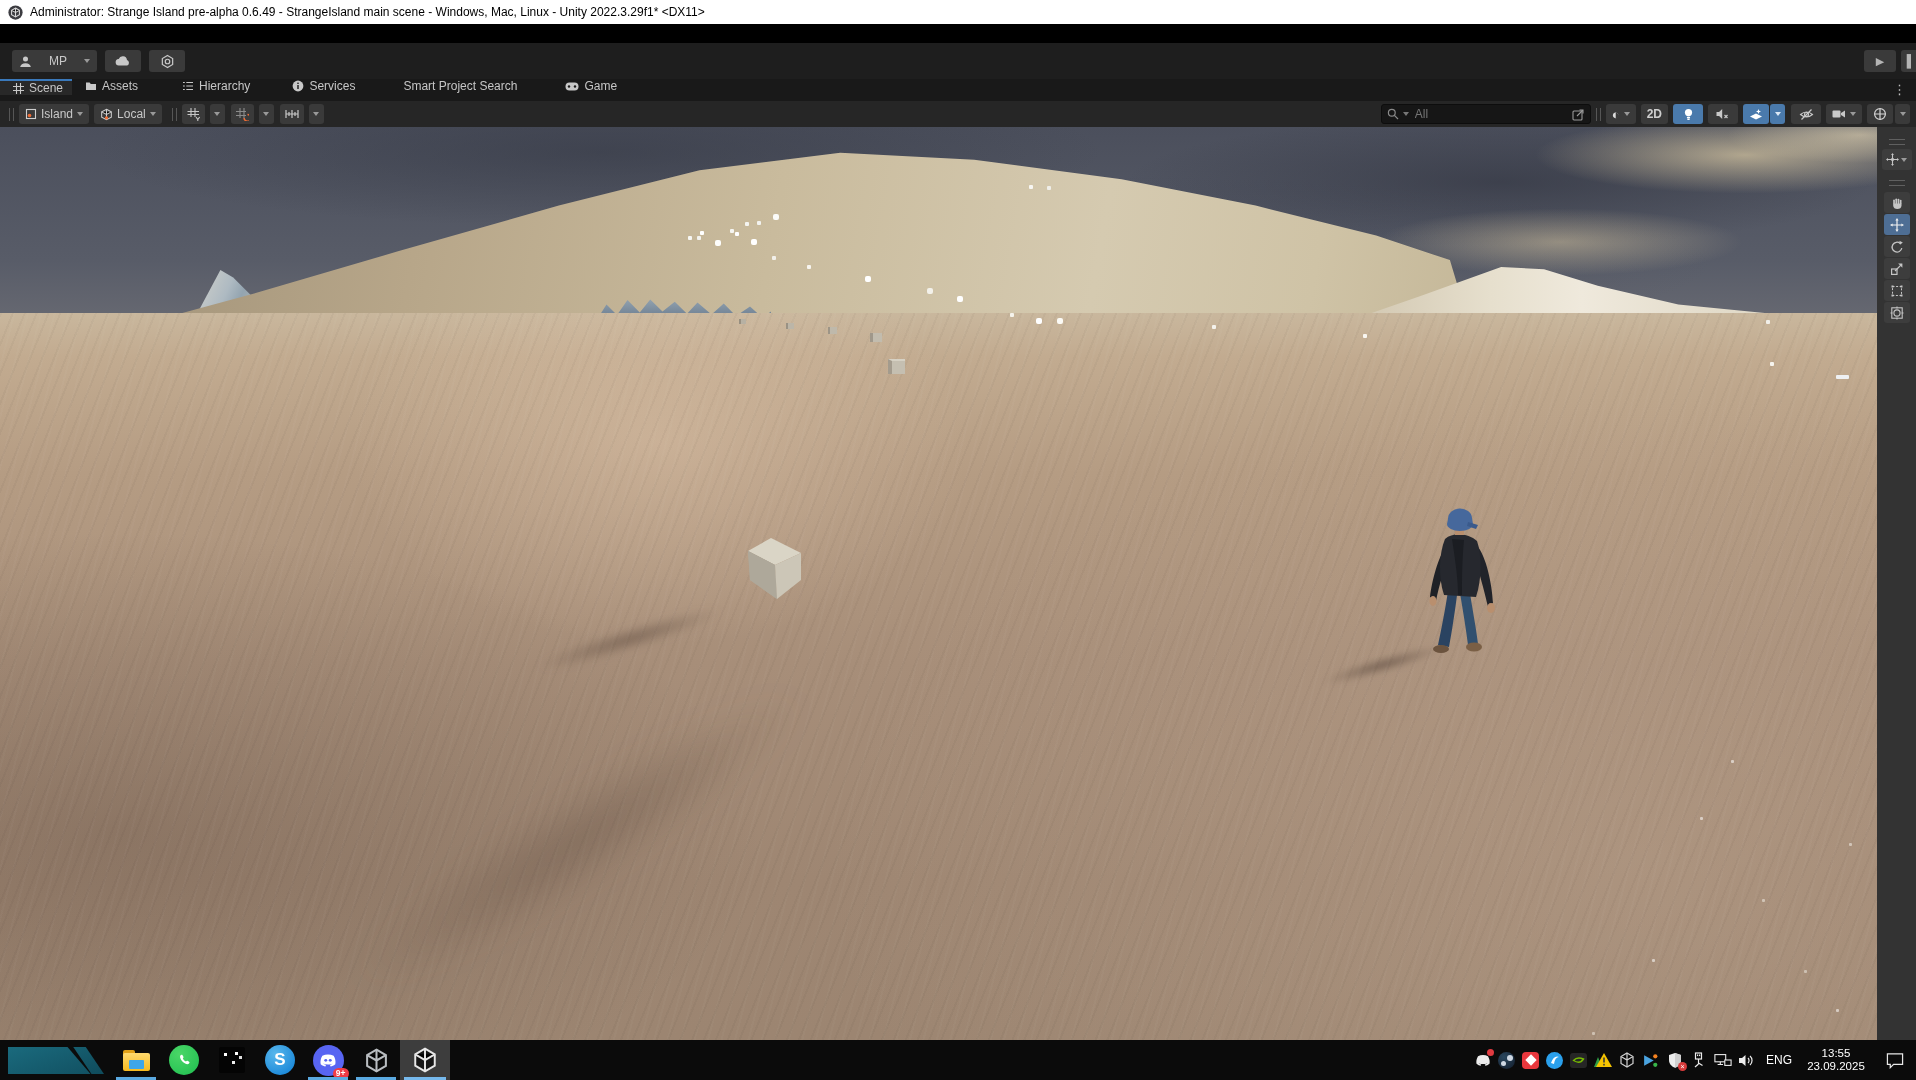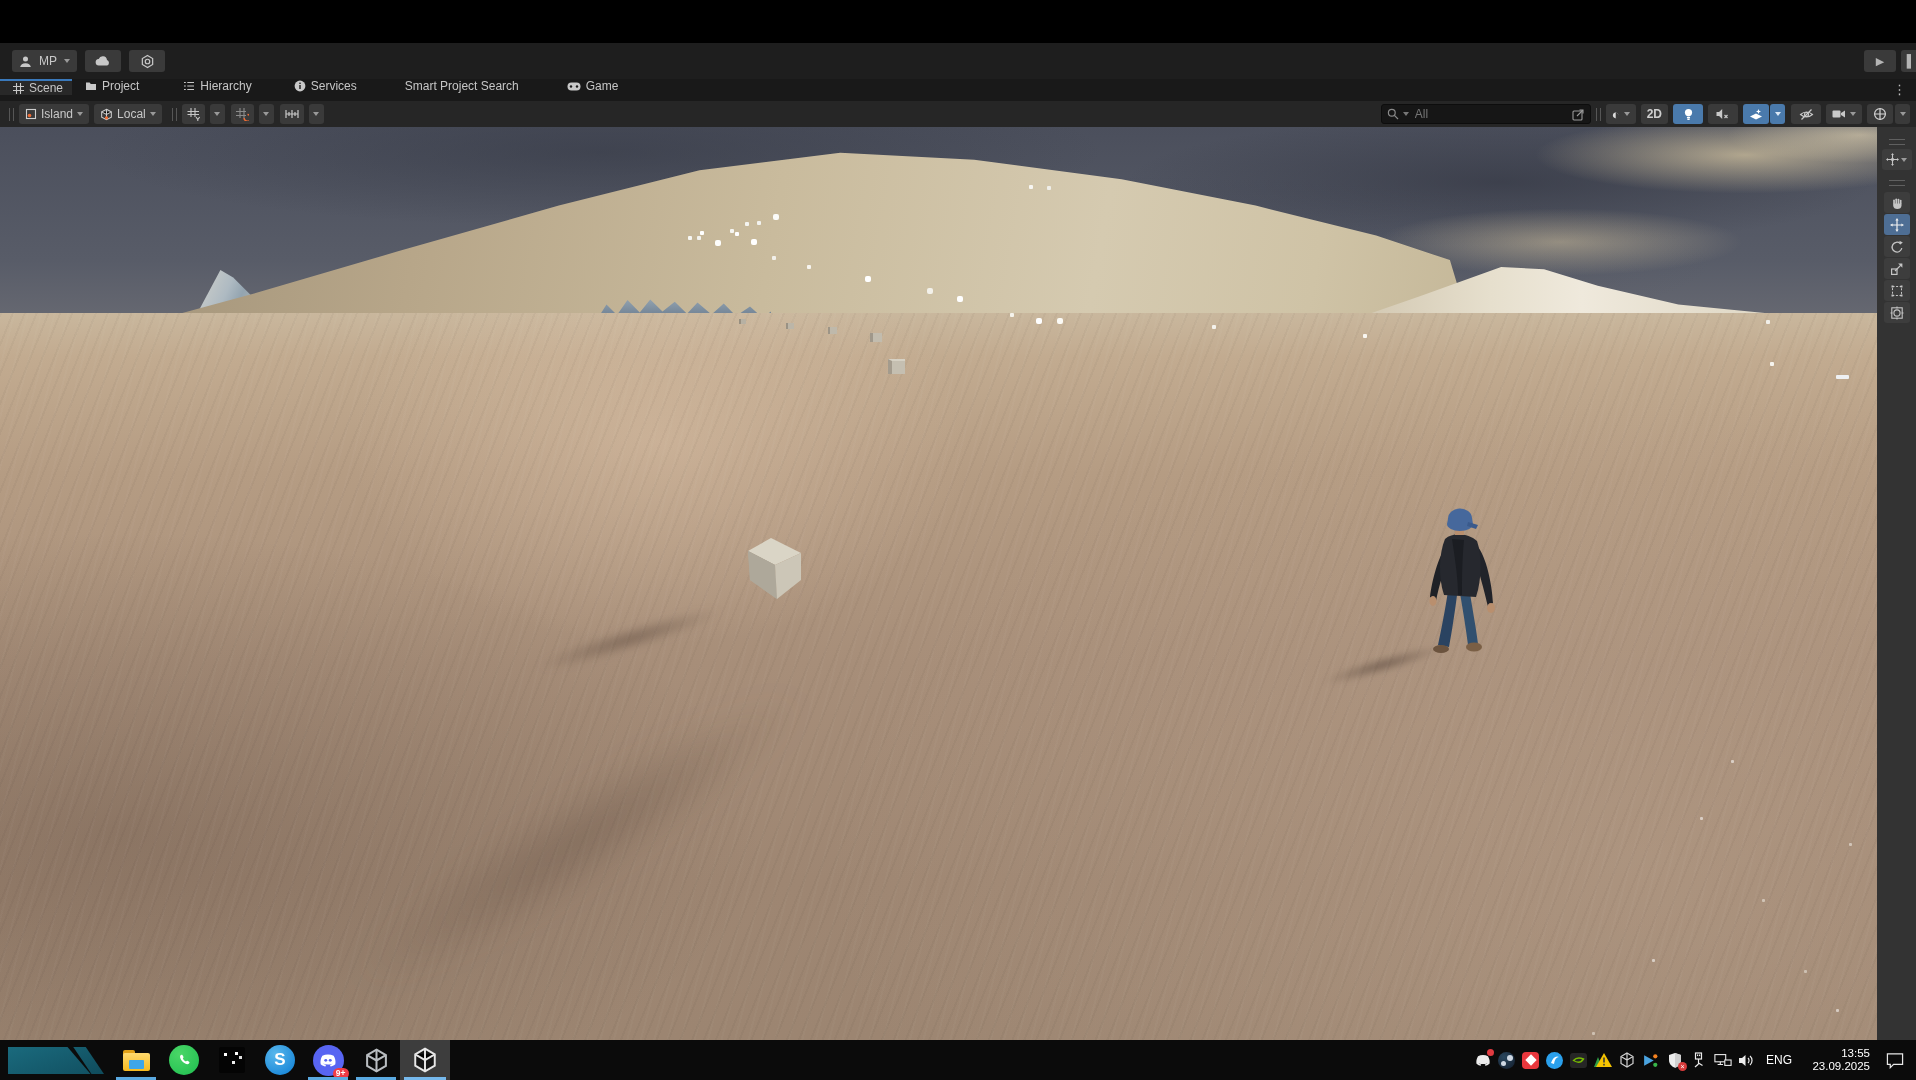--- a/index.html
+++ b/index.html
@@ -8,21 +8,21 @@
   .abs{position:absolute;}
   .flex{display:flex;align-items:center;}
   
   #titlebar{left:0;top:0;width:1916px;height:24px;background:#ffffff;display:flex;align-items:center;gap:7px;
             padding-left:8px;box-sizing:border-box;font-size:12px;color:#000;}
   #menubar{left:0;top:24px;width:1916px;height:19px;background:#ffffff;display:flex;align-items:center;
            font-size:12px;color:#1a1a1a;}
   #menubar .mi{padding:0 10px;height:19px;display:flex;align-items:center;cursor:default;}
   
   #toolbar{left:0;top:43px;width:1916px;height:36px;background:#1e1e1e;}
-  .ubtn{display:inline-flex;align-items:center;gap:7px;background:#3a3a3a;border-radius:3px;height:22px;
+  .ubtn{display:inline-flex;align-items:center;gap:17px;background:#3a3a3a;border-radius:3px;height:22px;
         padding:0 7px;color:#c8c8c8;font-size:12px;box-sizing:border-box;}
   .dd{width:0;height:0;border-left:3.5px solid transparent;border-right:3.5px solid transparent;
       border-top:4px solid #9a9a9a;display:inline-block;}
   
   #tabrow{left:0;top:79px;width:1916px;height:22px;background:#191919;display:flex;align-items:flex-start;
           font-size:12px;color:#c6c6c6;}
   .tab{display:flex;align-items:center;gap:5px;padding:0 13px;box-sizing:border-box;}
   .tab.active{background:#282828;border-top:2px solid #3a79bb;padding-top:0;}
   .ticon{display:inline-flex;align-items:center;}
   
@@ -69,32 +69,42 @@
   .hgrip{width:16px;height:4px;border-top:1px solid #606060;border-bottom:1px solid #606060;margin:6px auto 4px;}
   .toolbtn{width:26px;height:21px;background:#3d3d3d;border-radius:3px;margin:1px auto;display:flex;
            align-items:center;justify-content:center;}
   .toolbtn.sel{background:#4e6e94;}
   
   #taskbar{left:0;top:1040px;width:1916px;height:40px;background:#0b0b0b;}
   .slot{position:absolute;top:0;width:48px;height:40px;display:flex;align-items:center;justify-content:center;}
   .underline{position:absolute;bottom:0;left:4px;right:4px;height:3px;background:#5aa9e0;}
   .tray{position:absolute;right:0;top:0;height:40px;display:flex;align-items:center;gap:6px;padding-right:8px;}
   .trayic{width:18px;height:18px;display:flex;align-items:center;justify-content:center;}
-  #clock{color:#fff;font-size:11.5px;text-align:right;line-height:13px;width:68px;}
+  #clock{color:#fff;font-size:11.5px;text-align:center;line-height:13px;width:68px;}
   .lang{color:#fff;font-size:12px;padding:0 4px;}
   .badge{position:absolute;right:-5px;bottom:-3px;background:#ee3b45;color:#fff;border-radius:8px;
          font-size:8.5px;font-weight:bold;padding:1px 3px;line-height:9px;}
   .dot4{position:absolute;width:4px;height:4px;background:#f5f3ee;border-radius:1px;
         box-shadow:0 0 2px rgba(255,255,255,.6);}
 </style>
 </head>
 <body>
 
 <div id="app">
 
+  <div id="titlebar" class="abs">
+    <span style="display:inline-flex;">
+      <svg width="15" height="15" viewBox="0 0 16 16">
+          <circle cx="8" cy="8" r="7.6" fill="#3c3c41"></circle>
+          <path d="M8 3.2 12.2 5.7 12.2 10.3 8 12.8 3.8 10.3 3.8 5.7Z" fill="none" stroke="#d8d8d8" stroke-width="1.1"></path>
+          <path d="M8 3.2V8 M3.8 5.7 8 8 12.2 5.7 M8 12.8V8" stroke="#d8d8d8" stroke-width="1.1"></path>
+        </svg>
+    </span>
+    <span>Administrator: Strange Island pre-alpha 0.6.49 - StrangeIsland main scene - Windows, Mac, Linux - Unity 2022.3.29f1* &lt;DX11&gt;</span>
+  </div>
 
 
   <div id="toolbar" class="abs">
     <div class="abs flex" style="left:12px;top:7px;gap:8px;">
       <span class="ubtn">
         <span style="display:inline-flex;">
           <svg width="13" height="13" viewBox="0 0 14 14">
               <circle cx="7" cy="4.4" r="2.7" fill="#c8c8c8"></circle>
               <path d="M1.2 13a5.9 5 0 0 1 11.6 0Z" fill="#c8c8c8"></path>
             </svg>
@@ -136,21 +146,21 @@
           </svg>
       </span>
       <span>Scene</span>
     </div>
     <div class="tab">
       <span class="ticon">
         <svg width="12" height="10" viewBox="0 0 12 10">
             <path d="M1 1.5h3.6l1.2 1.4H11V9H1Z" fill="#c8c8c8"></path>
           </svg>
       </span>
-      <span>Project</span>
+      <span>Assets</span>
     </div>
     <div class="tab" style="margin-left:18px;">
       <span class="ticon">
         <svg width="12" height="10" viewBox="0 0 12 10">
             <path d="M1 1.5h1.8M4.3 1.5H11M1 5h1.8M4.3 5H11M1 8.5h1.8M4.3 8.5H11" stroke="#c8c8c8" stroke-width="1.1"></path>
           </svg>
       </span>
       <span>Hierarchy</span>
     </div>
     <div class="tab" style="margin-left:16px;">

